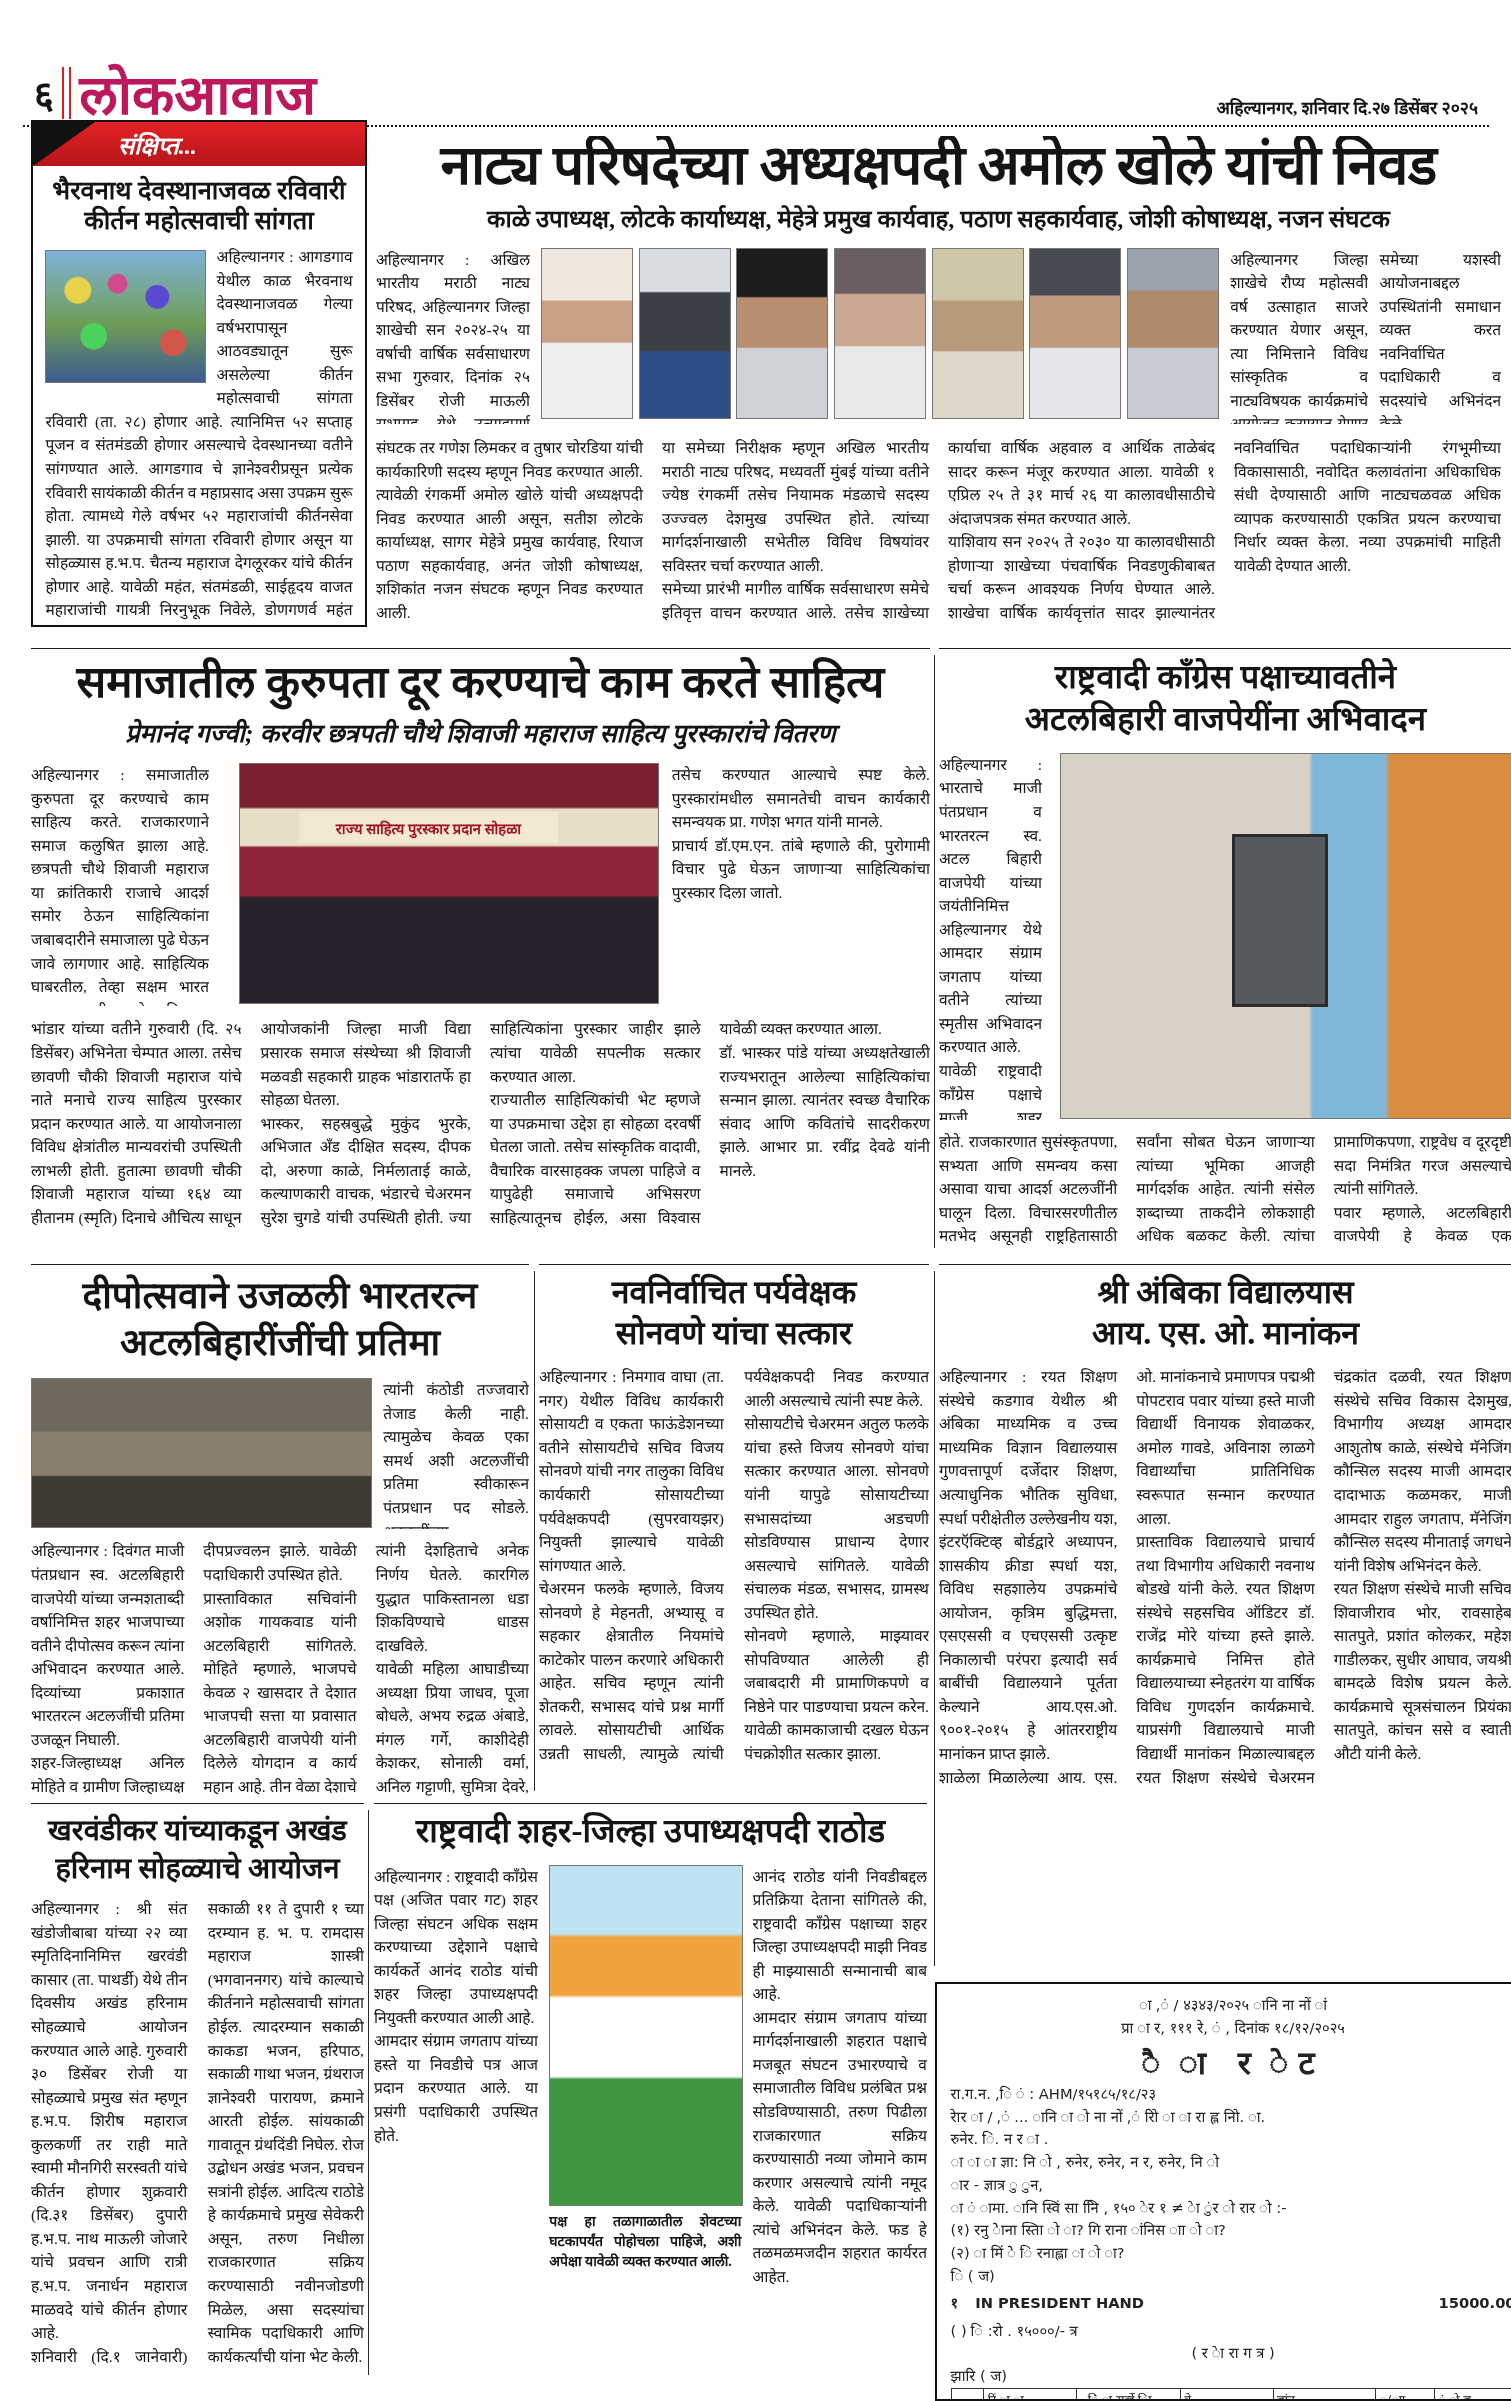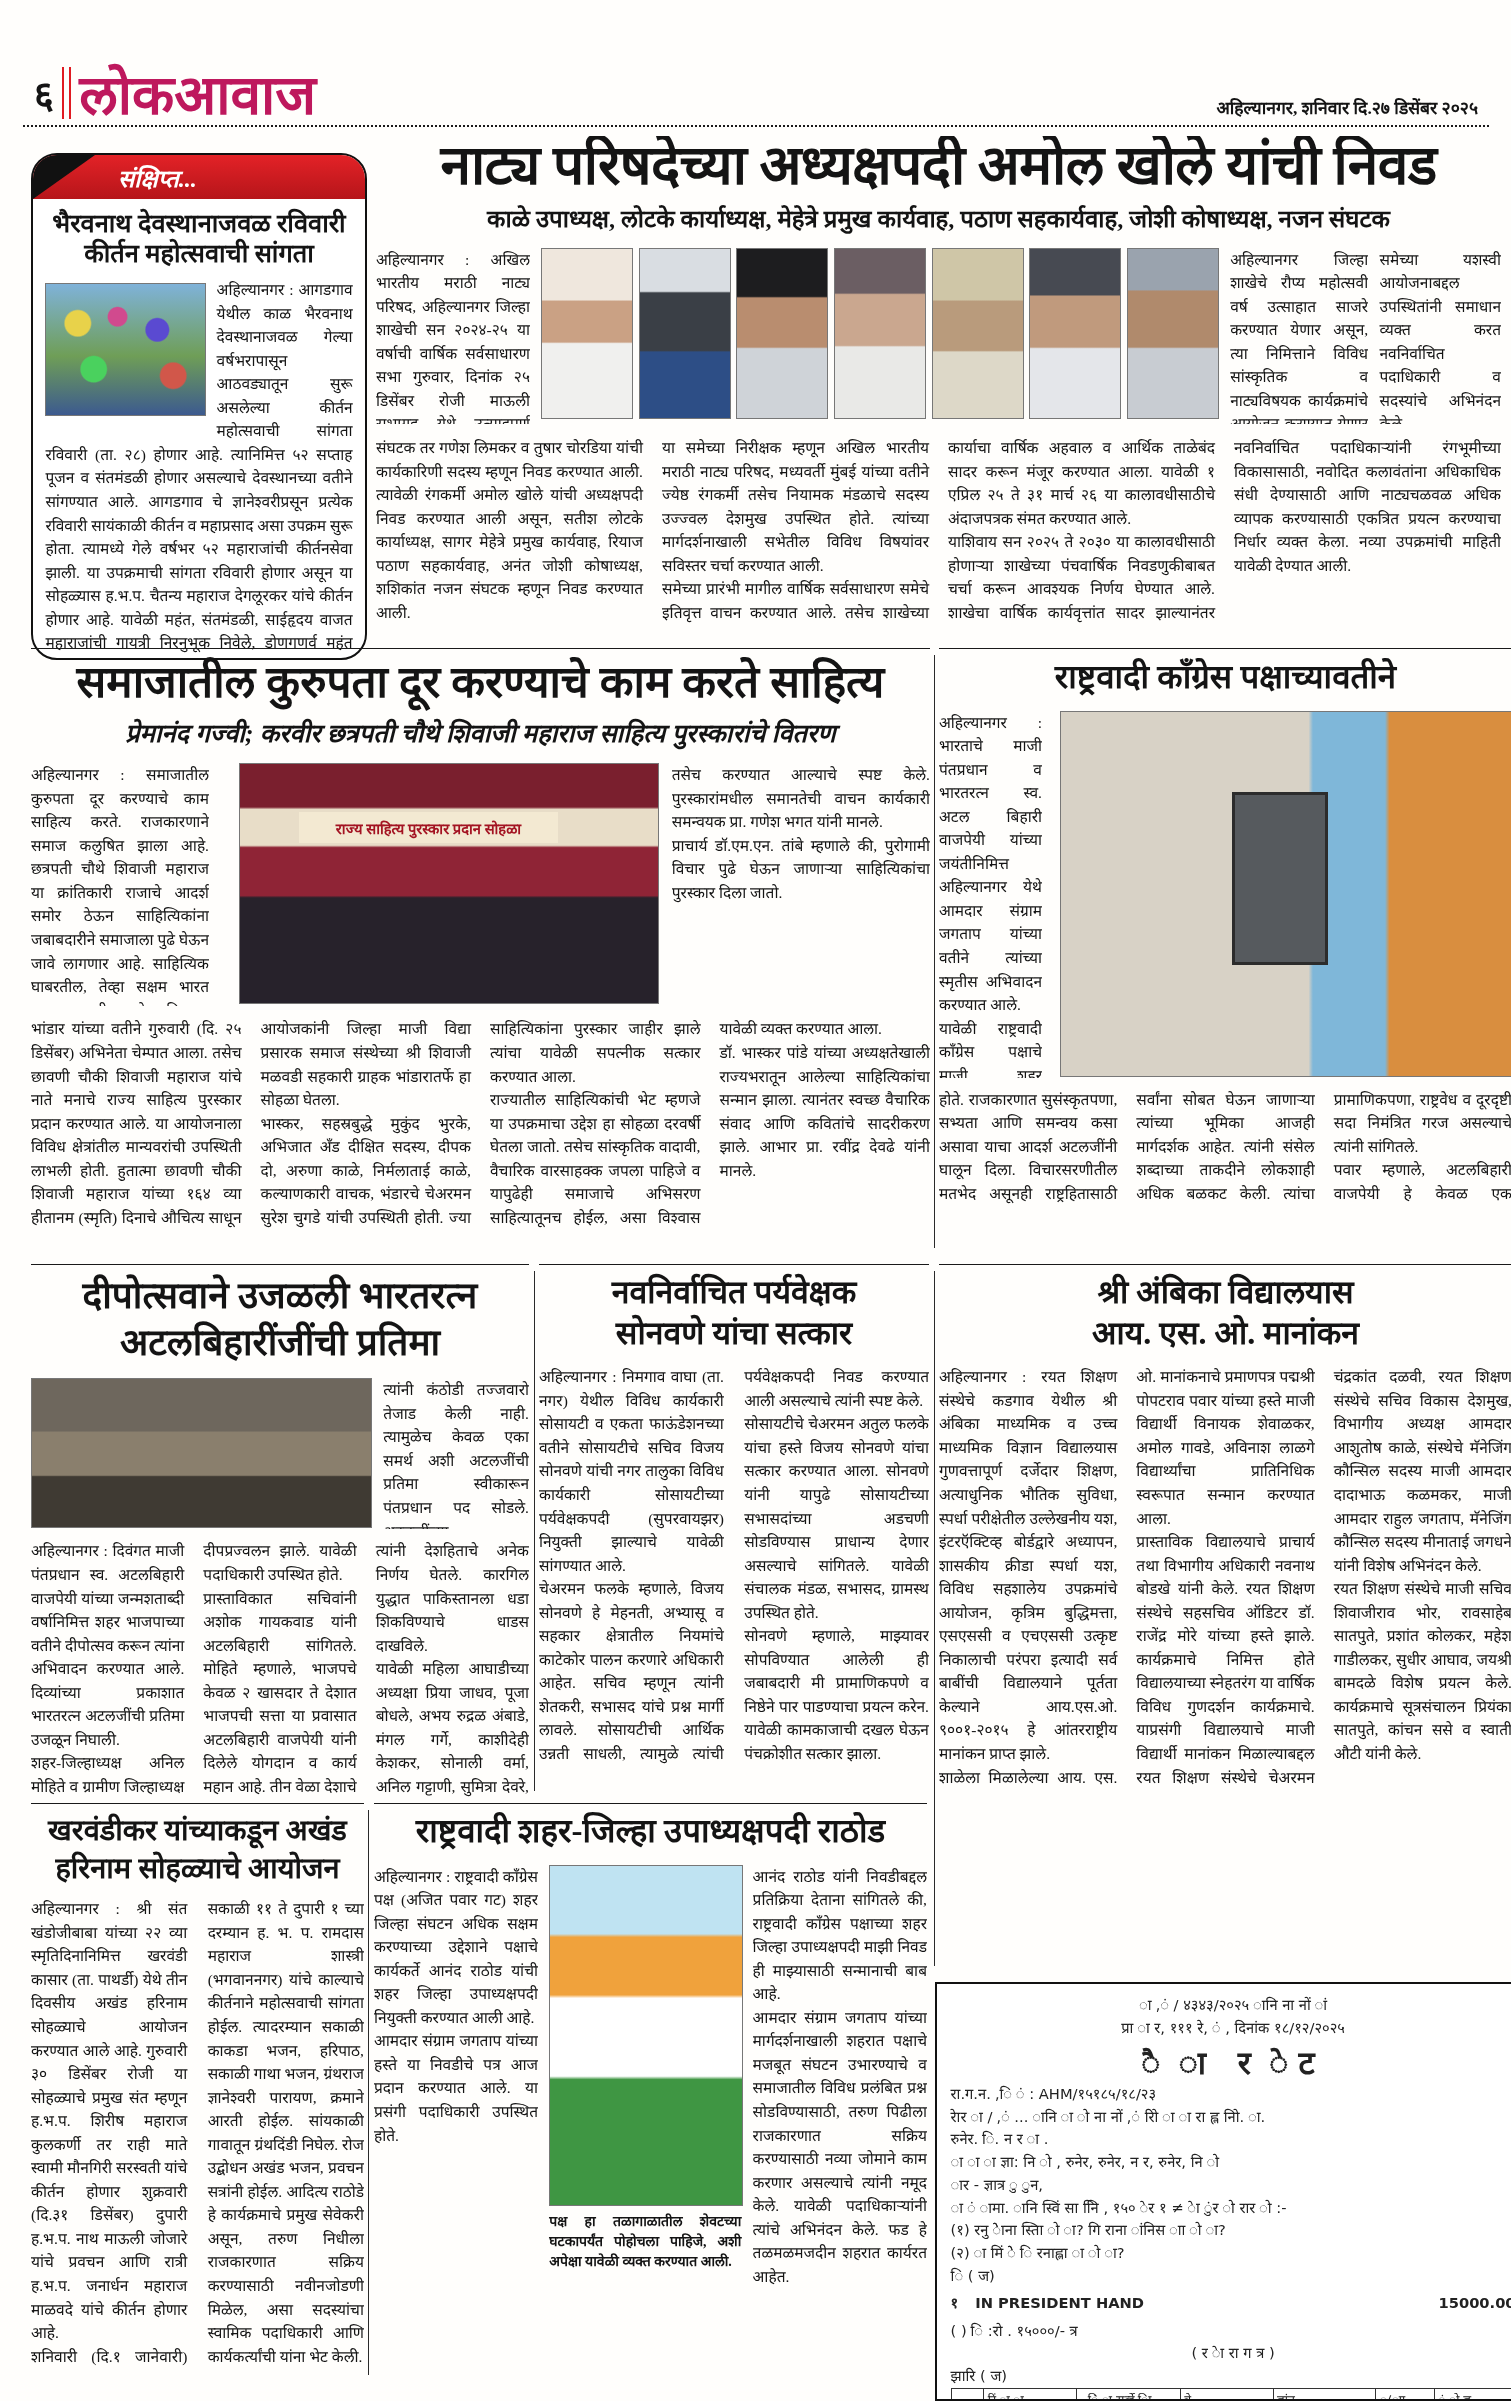--- a/index.html
+++ b/index.html
@@ -82,21 +82,21 @@
   <div class="abs" style="left:34px;top:34px;right:34px;height:85px;display:flex;align-items:flex-end;justify-content:space-between;">
     <div class="brandwrap">
       <span class="pagenum">६</span>
       <span class="brandbars"></span>
       <span class="brand">लोकआवाज</span>
     </div>
     <div class="dateline">अहिल्यानगर, शनिवार दि.२७ डिसेंबर २०२५</div>
   </div>
   <div class="abs dotrule" style="left:22.6px;top:125px;right:22.6px;"></div>
 
-  <div class="abs brief clip" style="left:31px;top:153px;width:332px;height:503px;border-radius:26px;">
+  <div class="abs brief clip" style="left:31px;top:120px;width:332px;height:503px;">
     <div class="brief-banner">
       <span class="brief-corner"></span>
       <span class="label">संक्षिप्त...</span>
     </div>
     <div class="h2 ctr" style="font-size:25.4px;padding:10.2px 11.3px 3.4px;">भैरवनाथ देवस्थानाजवळ रविवारी कीर्तन महोत्सवाची सांगता</div>
     <div style="padding:5.6px 12.4px;">
       <div class="photo ph-flowers" style="float:left;width:159px;height:131px;margin:4.5px 10.2px 4.5px 0;"></div>
       <div class="body jc pre">अहिल्यानगर : आगडगाव येथील काळ भैरवनाथ देवस्थानाजवळ गेल्या वर्षभरापासून आठवड्यातून सुरू असलेल्या कीर्तन महोत्सवाची सांगता रविवारी (ता. २८) होणार आहे. त्यानिमित्त ५२ सप्ताह पूजन व संतमंडळी होणार असल्याचे देवस्थानच्या वतीने सांगण्यात आले. आगडगाव चे ज्ञानेश्वरीप्रसून प्रत्येक रविवारी सायंकाळी कीर्तन व महाप्रसाद असा उपक्रम सुरू होता. त्यामध्ये गेले वर्षभर ५२ महाराजांची कीर्तनसेवा झाली. या उपक्रमाची सांगता रविवारी होणार असून या सोहळ्यास ह.भ.प. चैतन्य महाराज देगलूरकर यांचे कीर्तन होणार आहे. यावेळी महंत, संतमंडळी, साईहृदय वाजत महाराजांची गायत्री निरनुभूक निवेले, डोणगणर्व महंत जंगले शाखी महाराज, आठवले महाराज, आध्यर्दिने झालेल्या माऊली कदम अशी महाराजांच्या प्रमुख उपस्थितीत हा कार्यक्रम होईल. जिल्हा बँकेचे संचालक अक्षय कडिले तसेच मान्यवर उपस्थित राहतील.
 देवस्थानाजवळ प्रत्येक रविवारी आमटी-भाकरी असा महाप्रसाद सुरू असतो. त्यासाठी राज्यभरातून भाविक येतात. रविवारी होणाऱ्या या कार्यक्रमास उपस्थित राहण्याचे आवाहन करण्यात आले आहे.</div>
     </div>
@@ -140,20 +140,21 @@
     <div class="body jc pre cols-4 clip" style="margin-top:11.3px;height:257px;">भांडार यांच्या वतीने गुरुवारी (दि. २५ डिसेंबर) अभिनेता चेम्पात आला. तसेच छावणी चौकी शिवाजी महाराज यांचे नाते मनाचे राज्य साहित्य पुरस्कार प्रदान करण्यात आले. या आयोजनाला विविध क्षेत्रांतील मान्यवरांची उपस्थिती लाभली होती. हुतात्मा छावणी चौकी शिवाजी महाराज यांच्या १६४ व्या हीतानम (स्मृति) दिनाचे औचित्य साधून आयोजकांनी जिल्हा माजी विद्या प्रसारक समाज संस्थेच्या श्री शिवाजी मळवडी सहकारी ग्राहक भांडारातर्फे हा सोहळा घेतला.
 भास्कर, सहस्रबुद्धे मुकुंद भुरके, अभिजात अँड दीक्षित सदस्य, दीपक दो, अरुणा काळे, निर्मलाताई काळे, कल्याणकारी वाचक, भंडारचे चेअरमन सुरेश चुगडे यांची उपस्थिती होती. ज्या साहित्यिकांना पुरस्कार जाहीर झाले त्यांचा यावेळी सपत्नीक सत्कार करण्यात आला.
 राज्यातील साहित्यिकांची भेट म्हणजे या उपक्रमाचा उद्देश हा सोहळा दरवर्षी घेतला जातो. तसेच सांस्कृतिक वादावी, वैचारिक वारसाहक्क जपला पाहिजे व यापुढेही समाजाचे अभिसरण साहित्यातूनच होईल, असा विश्वास यावेळी व्यक्त करण्यात आला.
 डॉ. भास्कर पांडे यांच्या अध्यक्षतेखाली राज्यभरातून आलेल्या साहित्यिकांचा सन्मान झाला. त्यानंतर स्वच्छ वैचारिक संवाद आणि कवितांचे सादरीकरण झाले. आभार प्रा. रवींद्र देवढे यांनी मानले.</div>
   </div>
 
   <div class="abs vrule" style="left:934px;top:655px;height:593px;"></div>
 
   <div class="abs rule-top clip" style="left:939px;top:648px;width:573px;height:605px;">
     <div class="h2 ctr" style="font-size:33px;margin-top:9px;">राष्ट्रवादी काँग्रेस पक्षाच्यावतीने</div>
+    <div class="h2 ctr" style="font-size:33px;margin-top:3.4px;">अटलबिहारी वाजपेयींना अभिवादन</div>
     <div style="display:flex;gap:18px;margin-top:13.6px;height:367px;">
       <div class="body jc pre clip" style="width:103px;flex:none;">अहिल्यानगर : भारताचे माजी पंतप्रधान व भारतरत्न स्व. अटल बिहारी वाजपेयी यांच्या जयंतीनिमित्त अहिल्यानगर येथे आमदार संग्राम जगताप यांच्या वतीने त्यांच्या स्मृतीस अभिवादन करण्यात आले.
 यावेळी राष्ट्रवादी काँग्रेस पक्षाचे माजी शहर जिल्हाध्यक्ष प्रा. माणिक विधाते व सोशल मीडिया प्रमुख उपस्थित होते.</div>
       <div class="photo ph-vajpayee" style="flex:1;height:364px;">
         <div class="ph-frame"></div>
       </div>
     </div>
     <div class="body jc pre cols-3 clip" style="margin-top:10.2px;height:136px;">होते. राजकारणात सुसंस्कृतपणा, सभ्यता आणि समन्वय कसा असावा याचा आदर्श अटलजींनी घालून दिला. विचारसरणीतील मतभेद असूनही राष्ट्रहितासाठी सर्वांना सोबत घेऊन जाणाऱ्या त्यांच्या भूमिका आजही मार्गदर्शक आहेत. त्यांनी संसेल शब्दाच्या ताकदीने लोकशाही अधिक बळकट केली. त्यांचा प्रामाणिकपणा, राष्ट्रवेध व दूरदृष्टी सदा निमंत्रित गरज असल्याचे त्यांनी सांगितले.
 पवार म्हणाले, अटलबिहारी वाजपेयी हे केवळ एक राजकारणी नव्हते, तर ते संपूर्ण देशाला जोडणारे अजातशत्रू व्यक्तिमत्त्व होते. विधायक राजकारणाचा वस्तुपाठ त्यांनी घालून दिला. यावेळी कार्यकर्ते मोठ्या संख्येने उपस्थित होते. यावेळी बोलताना प्रा. माणिक विधाते म्हणाले, स्व. अटलजींचे विचार नव्या पिढीसाठी प्रेरणादायी आहेत.</div>
   </div>

